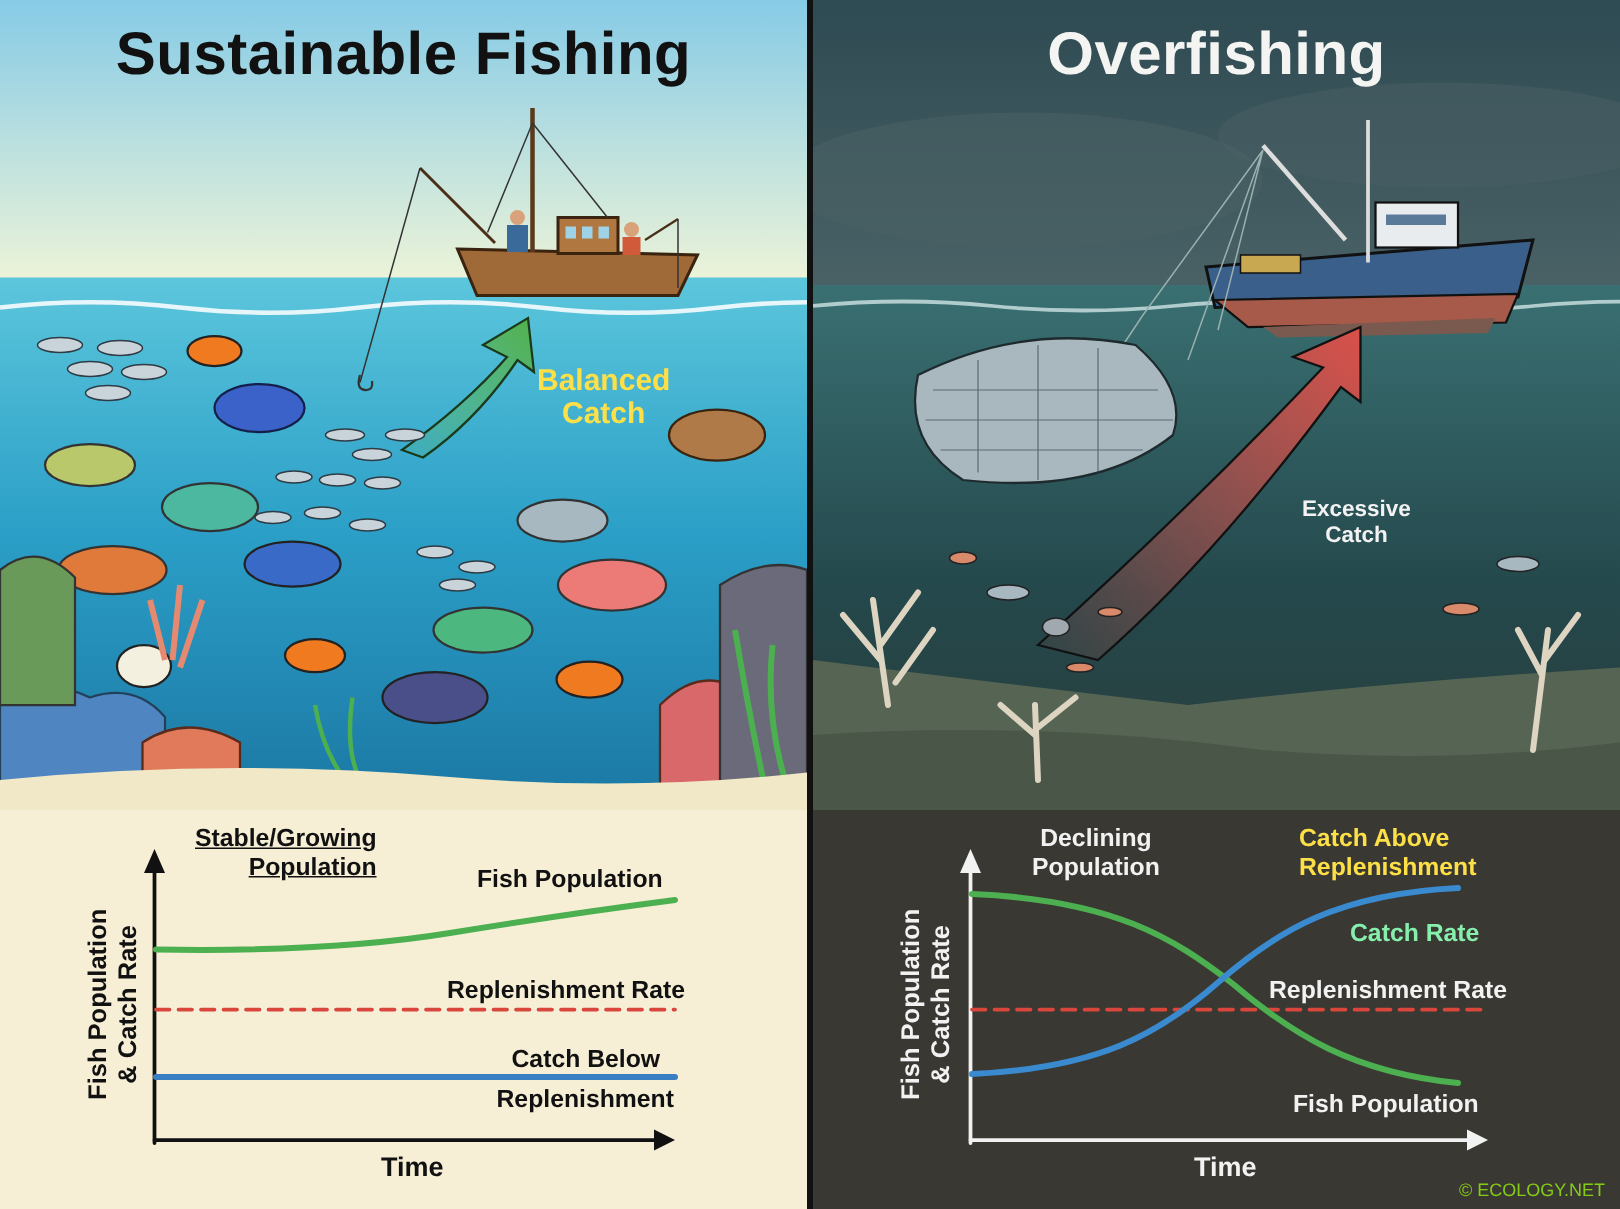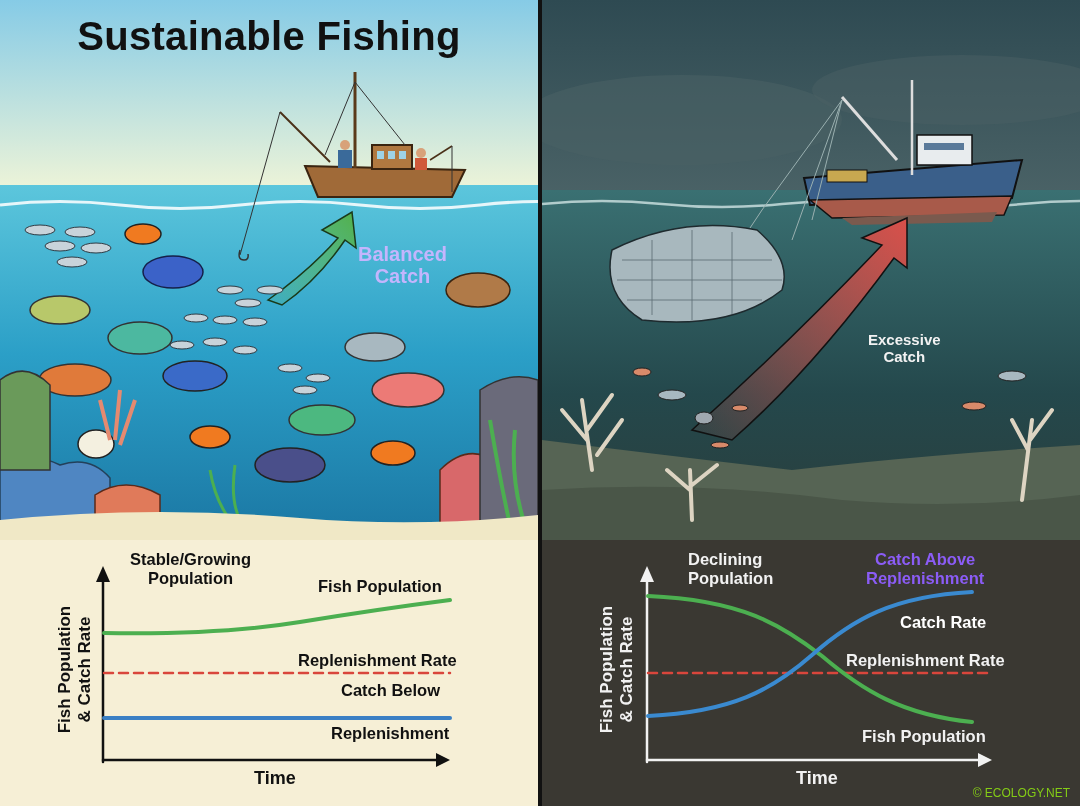--- a/index.html
+++ b/index.html
@@ -118,32 +118,32 @@
       <line x1="103" y1="760" x2="440" y2="760" stroke="#111" stroke-width="2.5"></line>
       <path d="M436 753 L450 760 L436 767 Z" fill="#111"></path>
       <path d="M104 633 Q 220 635 300 622 T 450 600" stroke="#4caf50" stroke-width="4" fill="none"></path>
       <line x1="104" y1="673" x2="450" y2="673" stroke="#d9463c" stroke-width="2.5" stroke-dasharray="9,6"></line>
       <line x1="104" y1="718" x2="450" y2="718" stroke="#3a7fc4" stroke-width="4"></line>
     </g>
   </svg>
 
   <div class="title">Sustainable Fishing</div>
 
-  <div class="label" style="left:358px; top:243px; font-size:20px; color:#c4b5fd;">
+  <div class="label" style="left:358px; top:243px; font-size:20px; color:#fde047;">
     <div>Balanced</div>
     <div>Catch</div>
   </div>
 
-  <div class="chart-label" style="left:130px; top:550px; color:#111; text-align:center;">
+  <div class="chart-label" style="left:130px; top:550px; color:#111; text-align:right;text-decoration:underline;">
     <div>Stable/Growing</div>
     <div>Population</div>
   </div>
   <div class="chart-label" style="left:318px; top:577px; color:#111;">Fish Population</div>
   <div class="chart-label" style="left:298px; top:651px; color:#111;">Replenishment Rate</div>
-  <div class="chart-label" style="left:341px; top:681px; color:#111;">Catch Below</div>
+  <div class="chart-label" style="left:341px; top:697px; color:#111;">Catch Below</div>
   <div class="chart-label" style="left:331px; top:724px; color:#111;">Replenishment</div>
   <div class="yaxis-label" style="left:0px; top:650px; width:150px; color:#111;">
     <div>Fish Population</div>
     <div>&amp; Catch Rate</div>
   </div>
   <div class="chart-label" style="left:254px; top:768px; color:#111; font-size:18px;">Time</div>
 </div>
 
 <div class="divider"></div>
 
@@ -215,35 +215,36 @@
       <line x1="105" y1="762" x2="105" y2="576" stroke="#f2f2f2" stroke-width="2.5"></line>
       <path d="M98 582 L105 566 L112 582 Z" fill="#f2f2f2"></path>
       <line x1="105" y1="760" x2="440" y2="760" stroke="#f2f2f2" stroke-width="2.5"></line>
       <path d="M436 753 L450 760 L436 767 Z" fill="#f2f2f2"></path>
       <line x1="106" y1="673" x2="450" y2="673" stroke="#d9463c" stroke-width="2.5" stroke-dasharray="9,6"></line>
       <path d="M106 596 C 200 600 240 625 280 656 C 320 690 360 715 430 722" stroke="#4caf50" stroke-width="4" fill="none"></path>
       <path d="M106 716 C 190 712 230 690 270 655 C 310 620 350 596 430 592" stroke="#3a8ad0" stroke-width="4" fill="none"></path>
     </g>
   </svg>
 
+  <div class="title">Overfishing</div>
 
   <div class="label" style="left:326px; top:332px; font-size:15px; color:#f2f2f2;">
     <div>Excessive</div>
     <div>Catch</div>
   </div>
 
-  <div class="chart-label" style="left:146px; top:550px; color:#f2f2f2; ">
+  <div class="chart-label" style="left:146px; top:550px; color:#f2f2f2; text-align:center;">
     <div>Declining</div>
     <div>Population</div>
   </div>
-  <div class="chart-label" style="left:324px; top:550px; color:#8b5cf6; text-align:center;">
+  <div class="chart-label" style="left:324px; top:550px; color:#fde047; text-align:left;">
     <div>Catch Above</div>
     <div>Replenishment</div>
   </div>
-  <div class="chart-label" style="left:358px; top:613px; color:#ffffff;">Catch Rate</div>
+  <div class="chart-label" style="left:358px; top:613px; color:#86efac;">Catch Rate</div>
   <div class="chart-label" style="left:304px; top:651px; color:#f2f2f2;">Replenishment Rate</div>
   <div class="chart-label" style="left:320px; top:727px; color:#f2f2f2;">Fish Population</div>
   <div class="yaxis-label" style="left:0px; top:650px; width:150px; color:#f2f2f2;">
     <div>Fish Population</div>
     <div>&amp; Catch Rate</div>
   </div>
   <div class="chart-label" style="left:254px; top:768px; color:#f2f2f2; font-size:18px;">Time</div>
 
   <div class="copyright">© ECOLOGY.NET</div>
 </div>

